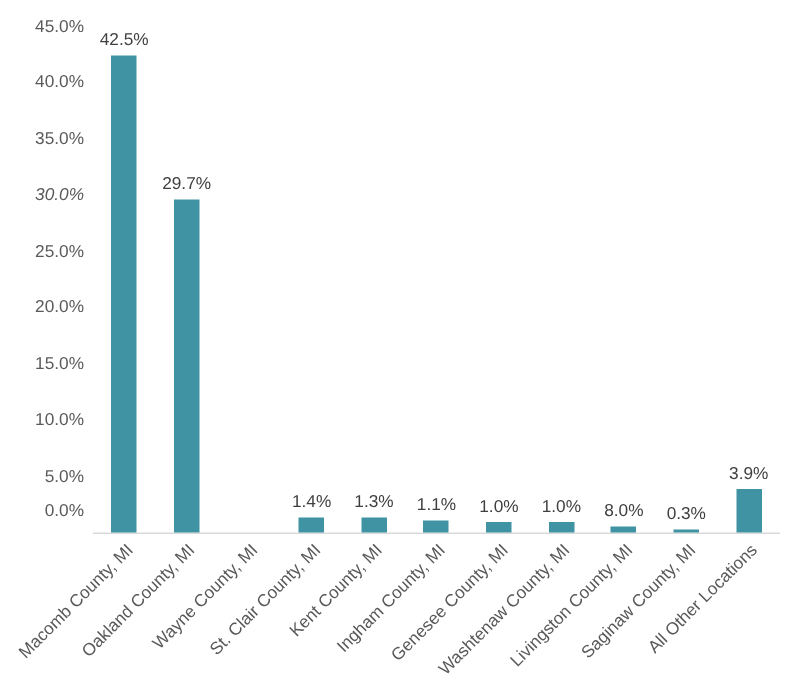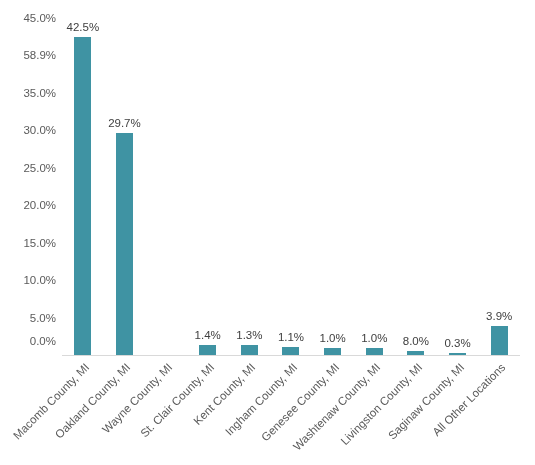--- a/index.html
+++ b/index.html
@@ -108,23 +108,23 @@
 
 <div id="chart-root">
 
   <div class="y-axis">
       <div class="y-tick" style="top: 341px;">0.0%</div>
       <div class="y-tick" style="top: 317.556px;">5.0%</div>
       <div class="y-tick" style="top: 280.111px;">10.0%</div>
       <div class="y-tick" style="top: 242.667px;">15.0%</div>
       <div class="y-tick" style="top: 205.222px;">20.0%</div>
       <div class="y-tick" style="top: 167.778px;">25.0%</div>
-      <div class="y-tick" style="top: 130.333px;">30.0%</div>
+      <div class="y-tick" style="top: 130.333px; font-style: italic;">30.0%</div>
       <div class="y-tick" style="top: 92.8889px;">35.0%</div>
-      <div class="y-tick" style="top: 55.4444px;">58.9%</div>
+      <div class="y-tick" style="top: 55.4444px;">40.0%</div>
       <div class="y-tick" style="top: 18px;">45.0%</div>
     </div>
 
   <div class="axis-line"></div>
 
   <div class="plot-area">
       <div class="bar-slot" style="left: 0px; width: 41.6364px;">
         <div class="bar-label" style="color: rgb(64, 64, 64); bottom: 321.278px;">42.5%</div>
         <div class="bar" title="Macomb County, MI: 42.5%" style="height: 318.278px; background: rgb(63, 147, 163);"></div>
       </div>

